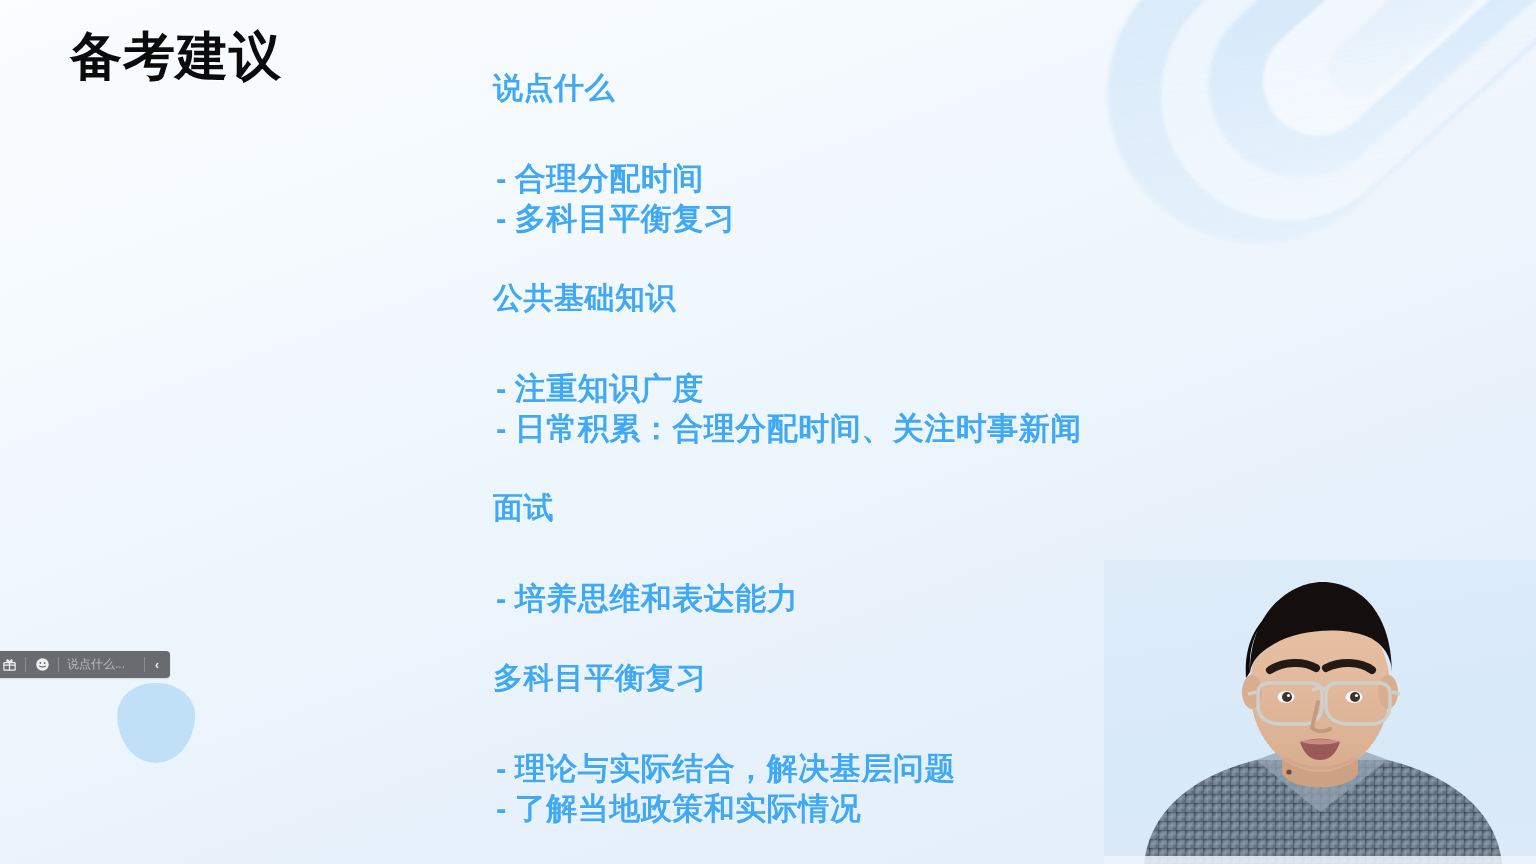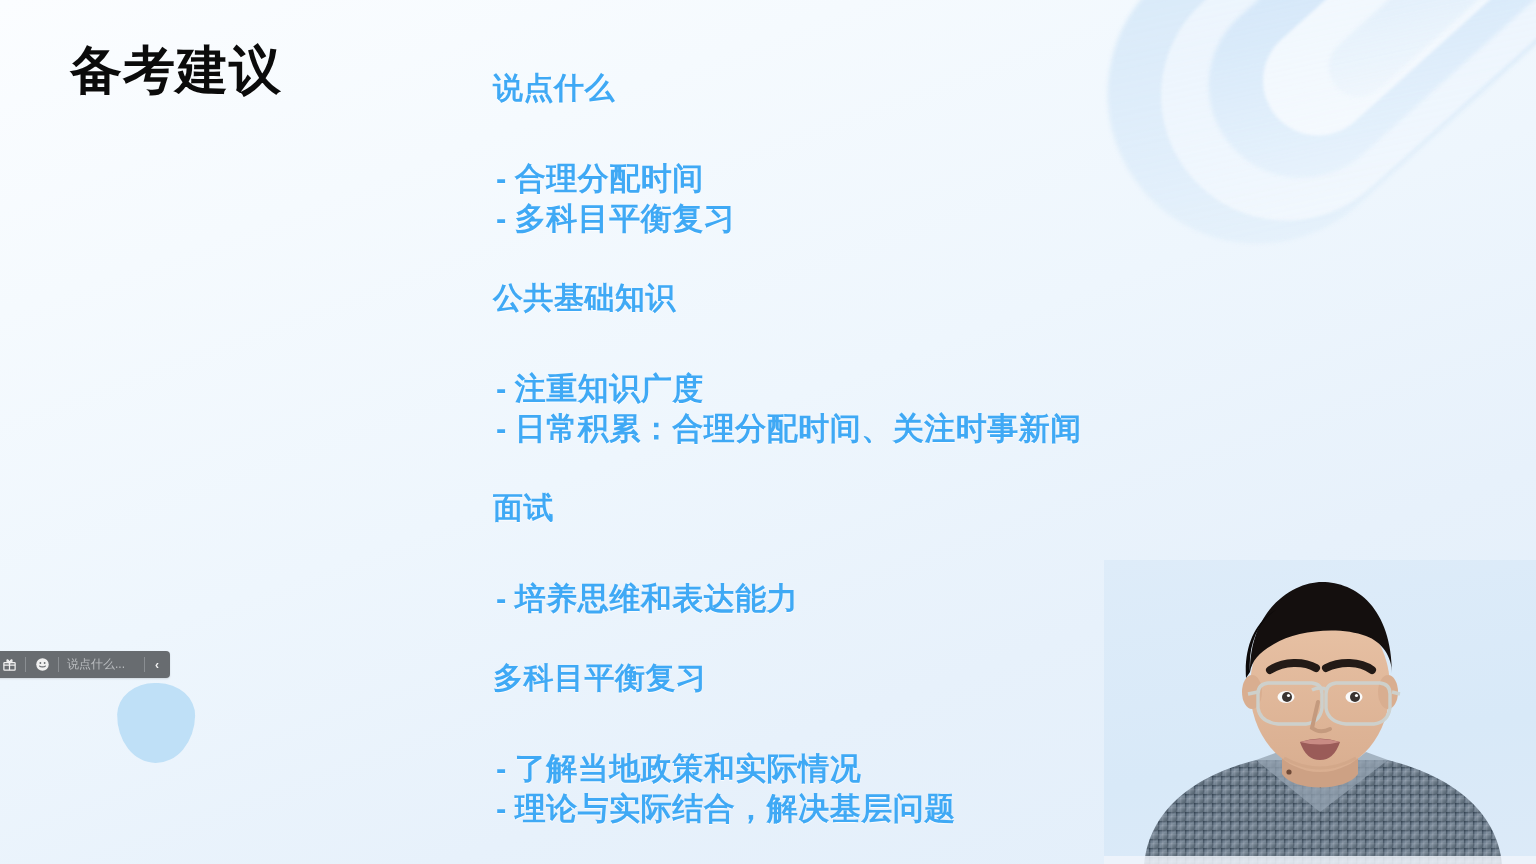--- a/index.html
+++ b/index.html
@@ -96,21 +96,21 @@
     height: 80px;
     background: #bfe0f7;
     border-radius: 48% 48% 50% 50% / 40% 40% 60% 60%;
     transform: rotate(1deg);
   }
 
   
   .slide-title {
     position: absolute;
     left: 70px;
-    top: 42px;
+    top: 28px;
     font-size: 52px;
     font-weight: bold;
     color: #0b0b0b;
     letter-spacing: 1px;
     line-height: 1.1;
     text-shadow: 0 1px 0 rgba(255,255,255,0.6);
   }
 
   
   .content {
@@ -256,22 +256,22 @@
         <div class="bullet"><span class="dash">-</span><span>培养思维和表达能力</span></div>
       </div>
     </div>
 
     <div class="gap-group"></div>
 
     <div class="group">
       <div class="sec-head">多科目平衡复习</div>
       <div class="gap-head-to-bullets"></div>
       <div class="bullets">
+        <div class="bullet"><span class="dash">-</span><span>理论与实际结合，解决基层问题</span></div>
         <div class="bullet"><span class="dash">-</span><span>了解当地政策和实际情况</span></div>
-        <div class="bullet"><span class="dash">-</span><span>理论与实际结合，解决基层问题</span></div>
       </div>
     </div>
 
   </div>
 
   <div class="chatbar">
     <div class="chat-icon-btn">
       <svg width="15" height="15" viewBox="0 0 24 24" fill="none" stroke="#f0f0f0" stroke-width="2">
         <rect x="3" y="9" width="18" height="12" rx="1"></rect>
         <path d="M3 13h18"></path>

